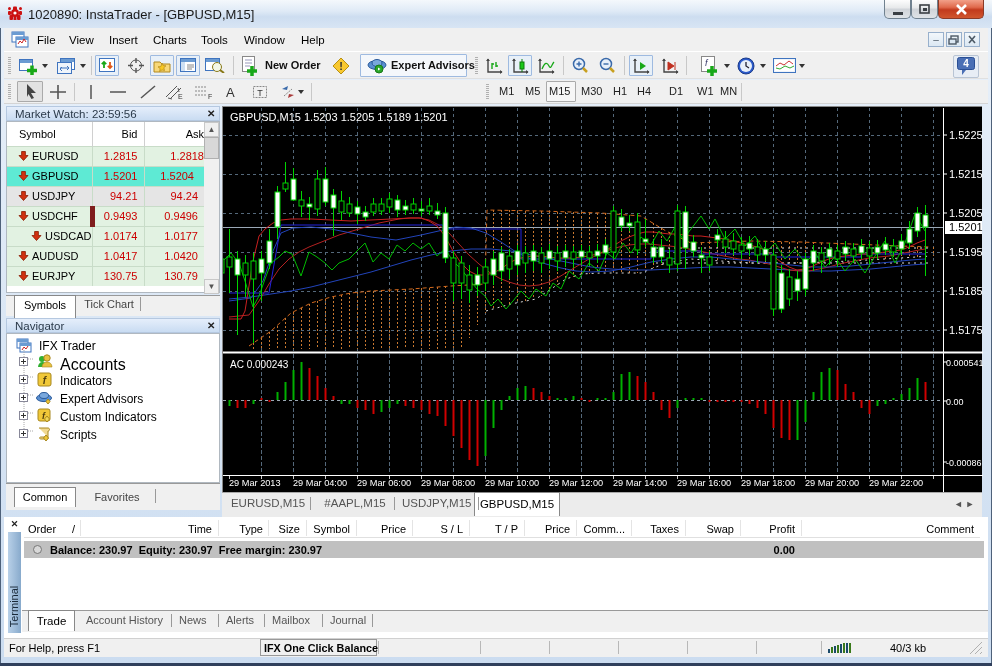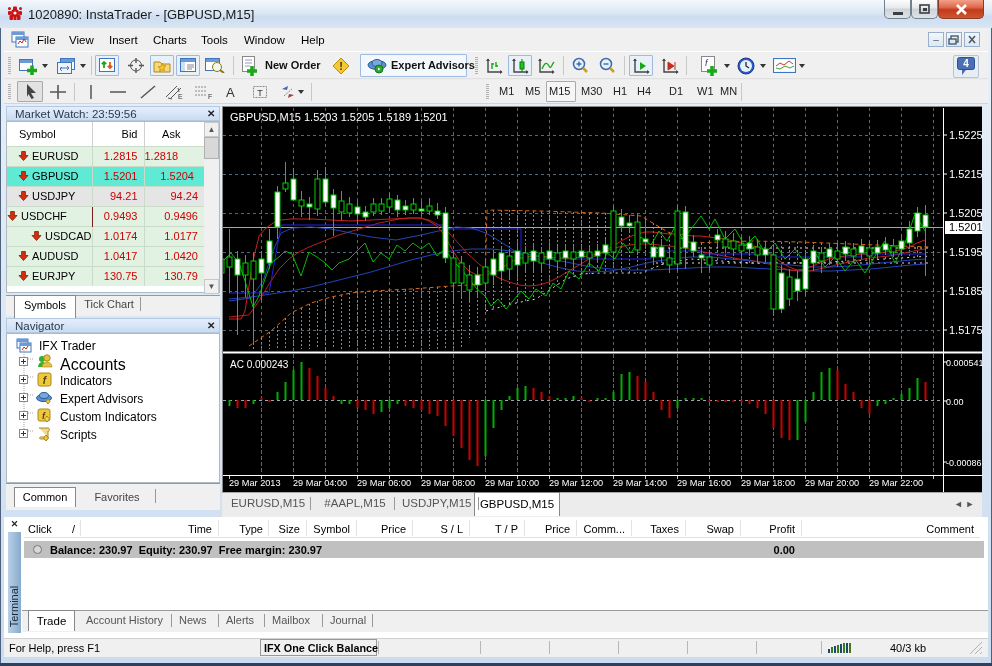--- a/index.html
+++ b/index.html
@@ -282,45 +282,45 @@
 <div class="menuitem" style="left:720px;top:85px;color:#222;font-size:11px">MN</div>
 <div class="tsep" style="left:741px;top:83px;height:18px"></div>
 <div class="ptitle" style="left:6px;top:106px;width:214px">Market Watch: 23:59:56</div>
 <div class="abs" style="left:207px;top:108px;font-size:10px;color:#222;font-weight:700">✕</div>
 <div class="panel" style="left:6px;top:121px;width:214px;height:172px;overflow:hidden">
 <table style="border-collapse:collapse;width:197px;font-size:11px">
 <tbody>
         <tr style="height:24px">
           <td style="width:85px;padding-left:12px;border-right:1px solid #d0d0d0">Symbol</td>
           <td style="width:52px;text-align:right;padding-right:6px;border-right:1px solid #d0d0d0">Bid</td>
-          <td style="text-align:center;padding-right:6px">Ask</td>
+          <td style="text-align:right;">Ask</td>
         </tr>
 <tr style="height:20px;background:#e2f2e2;border-top:1px solid #c8dcc8">
           <td style="padding-left:11px;border-right:1px solid #c8dcc8;color:#000"><svg width="11" height="10" viewBox="0 0 11 10" style="margin-right:3px">
               <path d="M5.5 9.5L1 4.5h2.6V0.5h3.8v4H10z" fill="#d03010" stroke="#8a1a00" stroke-width="0.8"></path>
             </svg>EURUSD</td>
           <td style="text-align:right;padding-right:6px;border-right:1px solid #c8dcc8;color:#cc0000">1.2815</td>
-          <td style="padding-right:10px;color:#cc0000">1.2818</td>
+          <td style="text-align:right;padding-right:0;color:#cc0000">1.2818</td>
         </tr>
 <tr style="height:20px;background:#5eead4;border-top:1px solid #c8dcc8">
           <td style="padding-left:11px;border-right:1px solid #c8dcc8;color:#000"><svg width="11" height="10" viewBox="0 0 11 10" style="margin-right:3px">
               <path d="M5.5 9.5L1 4.5h2.6V0.5h3.8v4H10z" fill="#d03010" stroke="#8a1a00" stroke-width="0.8"></path>
             </svg>GBPUSD</td>
           <td style="text-align:right;padding-right:6px;border-right:1px solid #c8dcc8;color:#cc0000">1.5201</td>
           <td style="text-align:right;padding-right:10px;color:#cc0000">1.5204</td>
         </tr>
 <tr style="height:20px;background:#e5e5e5;border-top:1px solid #c8dcc8">
           <td style="padding-left:11px;border-right:1px solid #c8dcc8;color:#000"><svg width="11" height="10" viewBox="0 0 11 10" style="margin-right:3px">
               <path d="M5.5 9.5L1 4.5h2.6V0.5h3.8v4H10z" fill="#d03010" stroke="#8a1a00" stroke-width="0.8"></path>
             </svg>USDJPY</td>
           <td style="text-align:right;padding-right:6px;border-right:1px solid #c8dcc8;color:#cc0000">94.21</td>
           <td style="text-align:right;padding-right:6px;color:#cc0000">94.24</td>
         </tr>
 <tr style="height:20px;background:#e2f2e2;border-top:1px solid #c8dcc8">
-          <td style="border-right:1px solid #7f1d1d;color:#000"><svg width="11" height="10" viewBox="0 0 11 10" style="margin-right:3px">
+          <td style="padding-left:11px;border-right:5px solid #7f1d1d;color:#000"><svg width="11" height="10" viewBox="0 0 11 10" style="margin-right:3px">
               <path d="M5.5 9.5L1 4.5h2.6V0.5h3.8v4H10z" fill="#d03010" stroke="#8a1a00" stroke-width="0.8"></path>
             </svg>USDCHF</td>
           <td style="text-align:right;padding-right:6px;border-right:1px solid #c8dcc8;color:#cc0000">0.9493</td>
           <td style="text-align:right;padding-right:6px;color:#cc0000">0.9496</td>
         </tr>
 <tr style="height:20px;background:#e2f2e2;border-top:1px solid #c8dcc8">
           <td style="padding-left:24px;border-right:1px solid #c8dcc8;color:#000"><svg width="11" height="10" viewBox="0 0 11 10" style="margin-right:3px">
               <path d="M5.5 9.5L1 4.5h2.6V0.5h3.8v4H10z" fill="#d03010" stroke="#8a1a00" stroke-width="0.8"></path>
             </svg>USDCAD</td>
           <td style="text-align:right;padding-right:6px;border-right:1px solid #c8dcc8;color:#cc0000">1.0174</td>
@@ -575,21 +575,21 @@
 <div class="tab active" style="left:474px;top:492px;width:86px;height:24px;text-align:center;line-height:22px;font-size:11.5px">GBPUSD,M15</div>
 <div class="abs" style="left:310px;top:497px;width:1px;height:13px;background:#999"></div>
 <div class="abs" style="left:394px;top:497px;width:1px;height:13px;background:#999"></div>
 <div class="abs" style="left:478px;top:497px;width:1px;height:13px;background:#999"></div>
 <div class="abs" style="left:954px;top:499px;font-size:9px;color:#555">◄ ►</div>
 <div class="abs" style="left:4px;top:517px;right:4px;height:121px;background:#fff"></div>
 <div class="abs" style="left:8px;top:519px;width:13px;height:12px;font-size:9px;font-weight:700;color:#222;text-align:center">✕</div>
 <div class="abs" style="left:8px;top:532px;width:13px;height:101px;background:linear-gradient(90deg,#b8d0e8,#88aacc)"></div>
 <div class="abs" style="left:-13px;top:600px;width:54px;height:13px;color:#1a2a3a;font-size:11px;transform:rotate(-90deg);text-align:center">Terminal</div>
 <div class="abs" style="left:24px;top:518px;width:956px;height:20px;background:#fff;border-bottom:1px solid #e0e0e0"></div>
-<div class="abs" style="left:28px;top:523px;font-size:11px;color:#000">Click</div>
+<div class="abs" style="left:28px;top:523px;font-size:11px;color:#000">Order</div>
 <div class="abs" style="left:72px;top:523px;font-size:11px;color:#000">/</div>
 <div class="abs" style="left:92px;top:523px;width:120px;text-align:right;font-size:11px;color:#000">Time</div>
 <div class="abs" style="left:143px;top:523px;width:120px;text-align:right;font-size:11px;color:#000">Type</div>
 <div class="abs" style="left:180px;top:523px;width:120px;text-align:right;font-size:11px;color:#000">Size</div>
 <div class="abs" style="left:230px;top:523px;width:120px;text-align:right;font-size:11px;color:#000">Symbol</div>
 <div class="abs" style="left:286px;top:523px;width:120px;text-align:right;font-size:11px;color:#000">Price</div>
 <div class="abs" style="left:343px;top:523px;width:120px;text-align:right;font-size:11px;color:#000">S / L</div>
 <div class="abs" style="left:398px;top:523px;width:120px;text-align:right;font-size:11px;color:#000">T / P</div>
 <div class="abs" style="left:450px;top:523px;width:120px;text-align:right;font-size:11px;color:#000">Price</div>
 <div class="abs" style="left:505px;top:523px;width:120px;text-align:right;font-size:11px;color:#000">Comm...</div>

